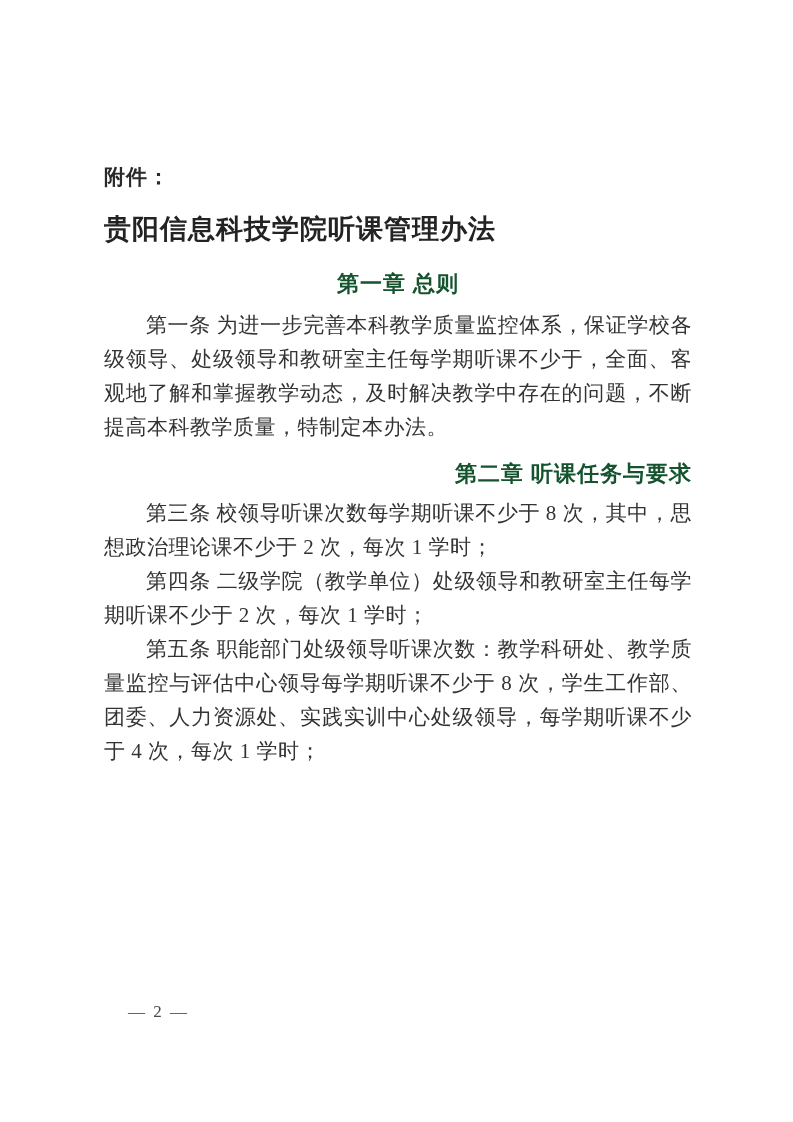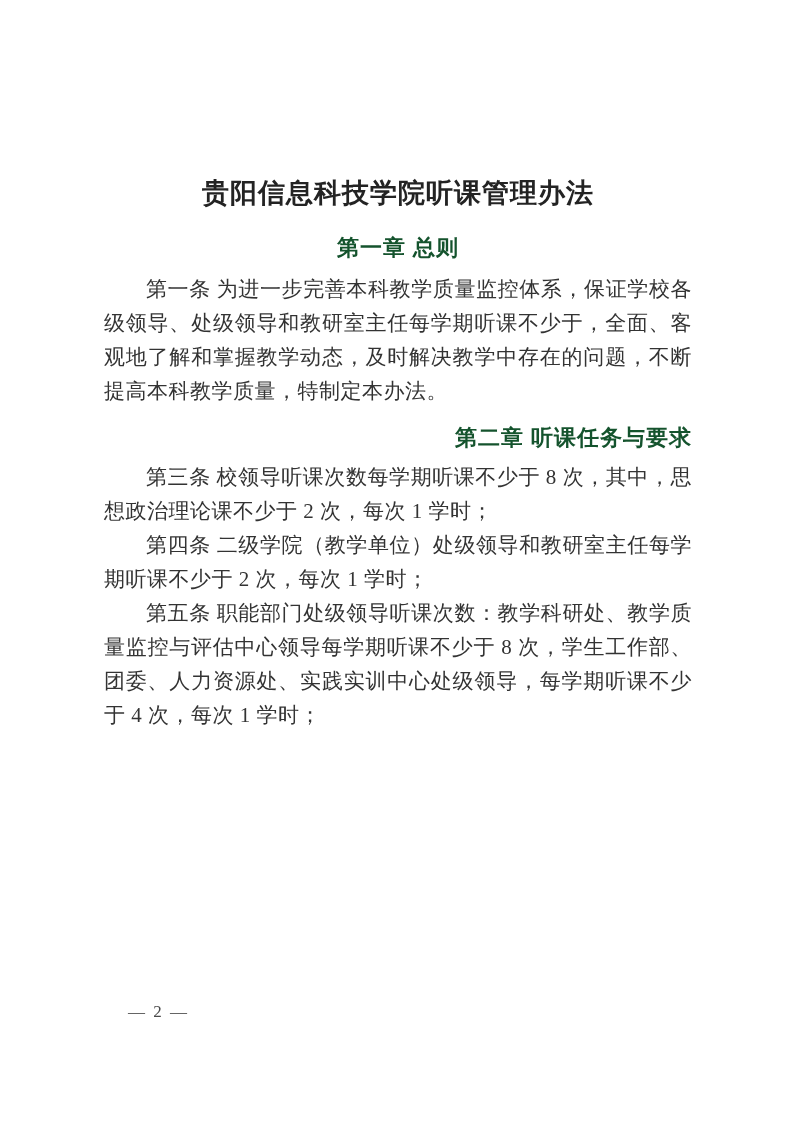--- a/index.html
+++ b/index.html
@@ -25,22 +25,22 @@
   }
   .attachment-label {
     font-family: "Liberation Sans", sans-serif;
     font-weight: bold;
     font-size: 21px;
     line-height: 26px;
     color: #2a2a2a;
     letter-spacing: 1px;
   }
   .doc-title {
-    margin: 12px 0 0 0;
-    text-align: center;
+    margin: 22px 0 0 0;
+    text-align: left;
     font-family: "Liberation Serif", serif;
     font-weight: bold;
     font-size: 27px;
     line-height: 34px;
     color: #232323;
     letter-spacing: 1px;
   }
   .chapter-heading {
     margin: 24px 0 10px 0;
     text-align: center;
@@ -75,20 +75,21 @@
     font-family: "Liberation Serif", serif;
     letter-spacing: 2px;
   }
 </style>
 </head>
 <body>
 
 <div class="page">
   <div class="content">
 
+    <div class="attachment-label">附件：</div>
 
     <h1 class="doc-title">贵阳信息科技学院听课管理办法</h1>
 
     <h2 class="chapter-heading">第一章 总则</h2>
 
     <p class="article">第一条 为进一步完善本科教学质量监控体系，保证学校各级领导、处级领导和教研室主任每学期听课不少于，全面、客观地了解和掌握教学动态，及时解决教学中存在的问题，不断提高本科教学质量，特制定本办法。</p>
 
 
     <h2 class="chapter-heading second">第二章 听课任务与要求</h2>
 

